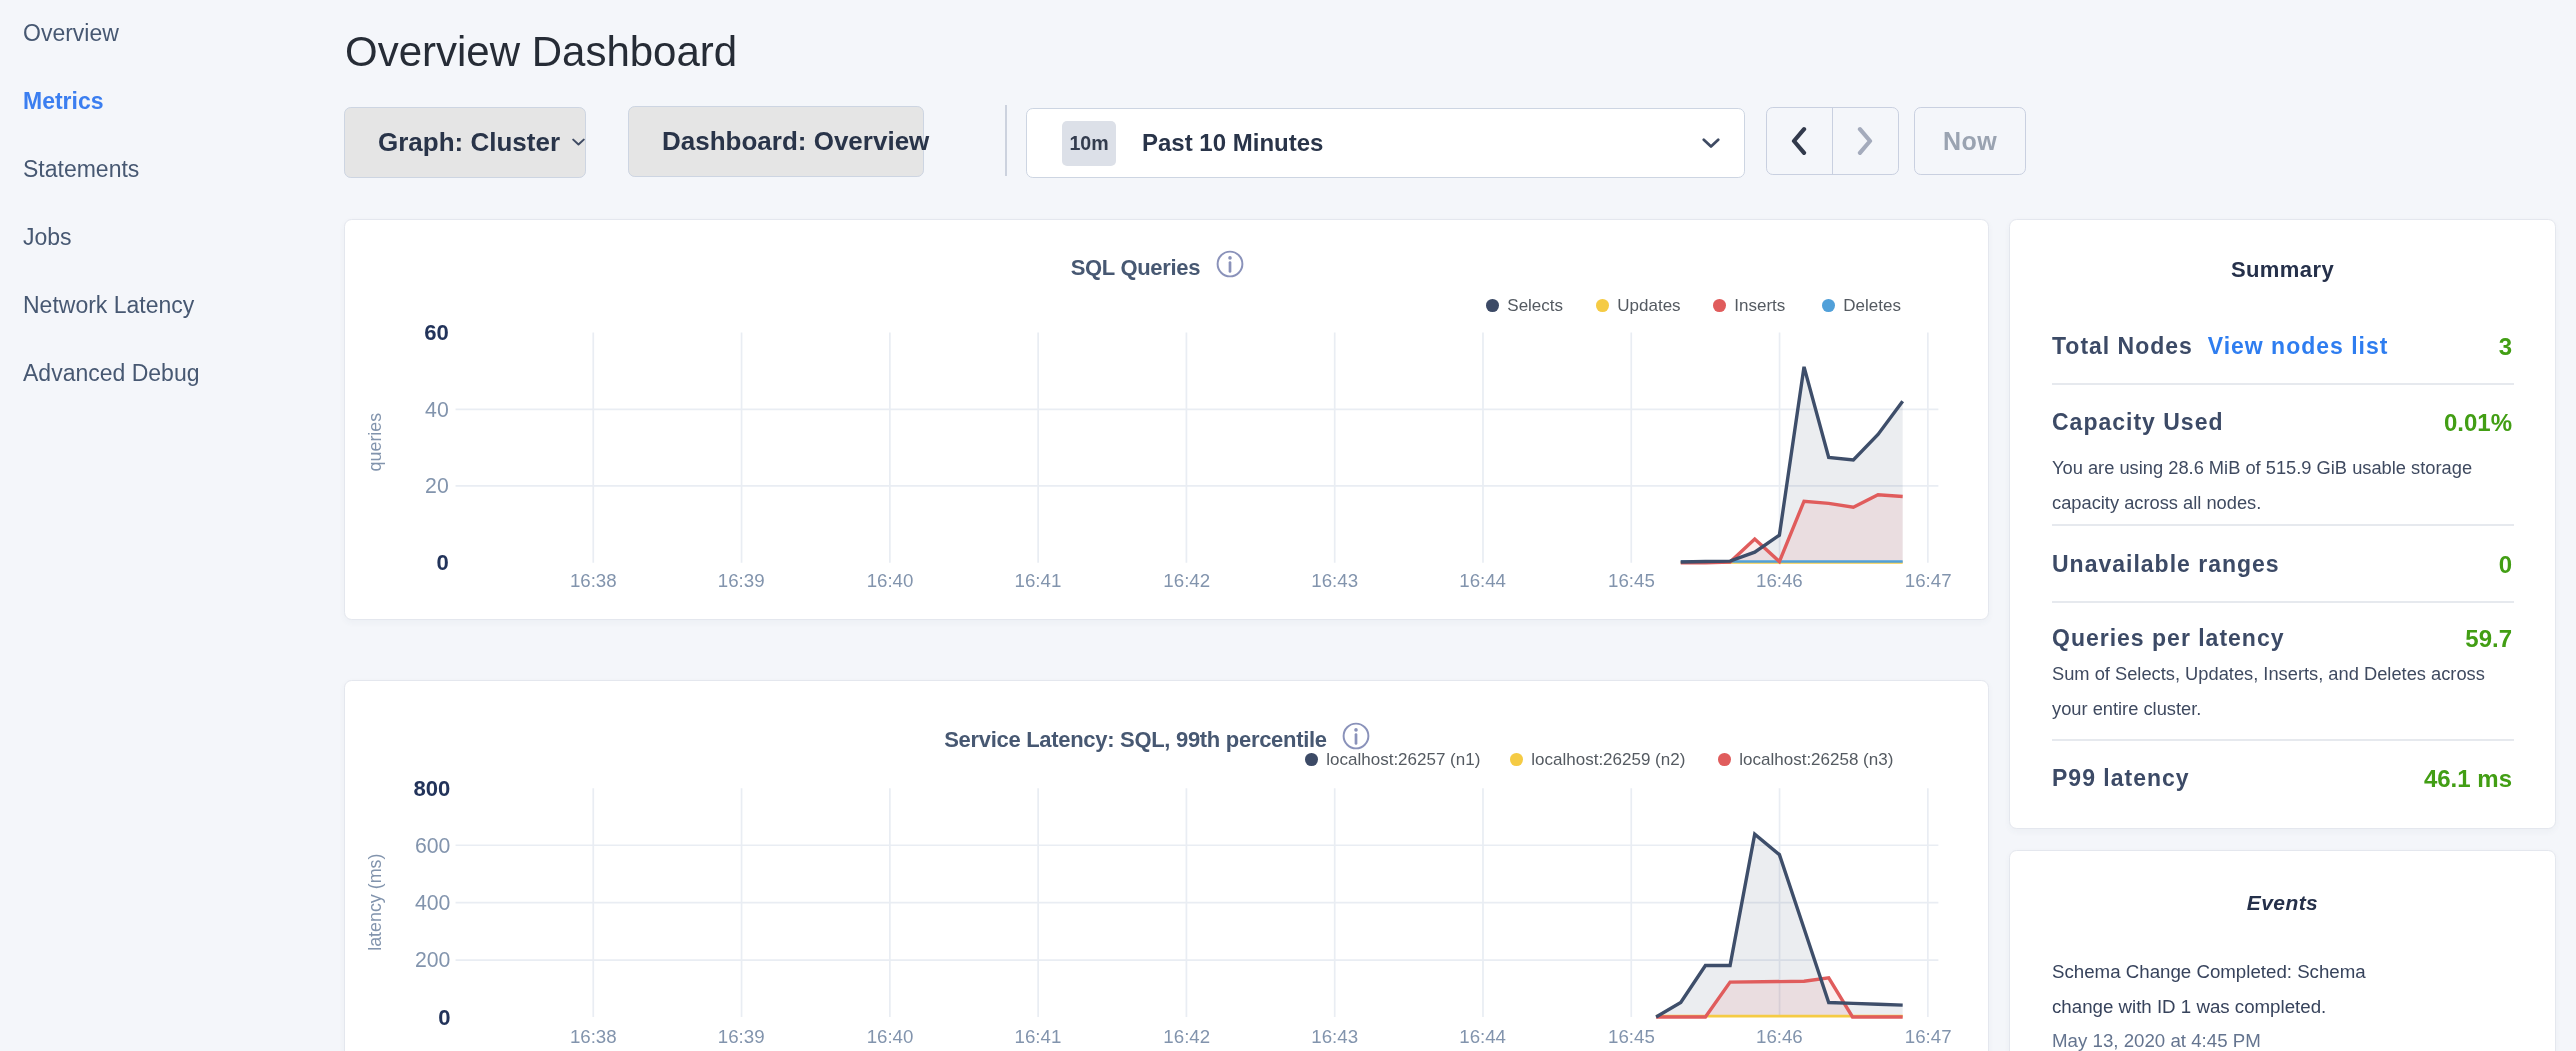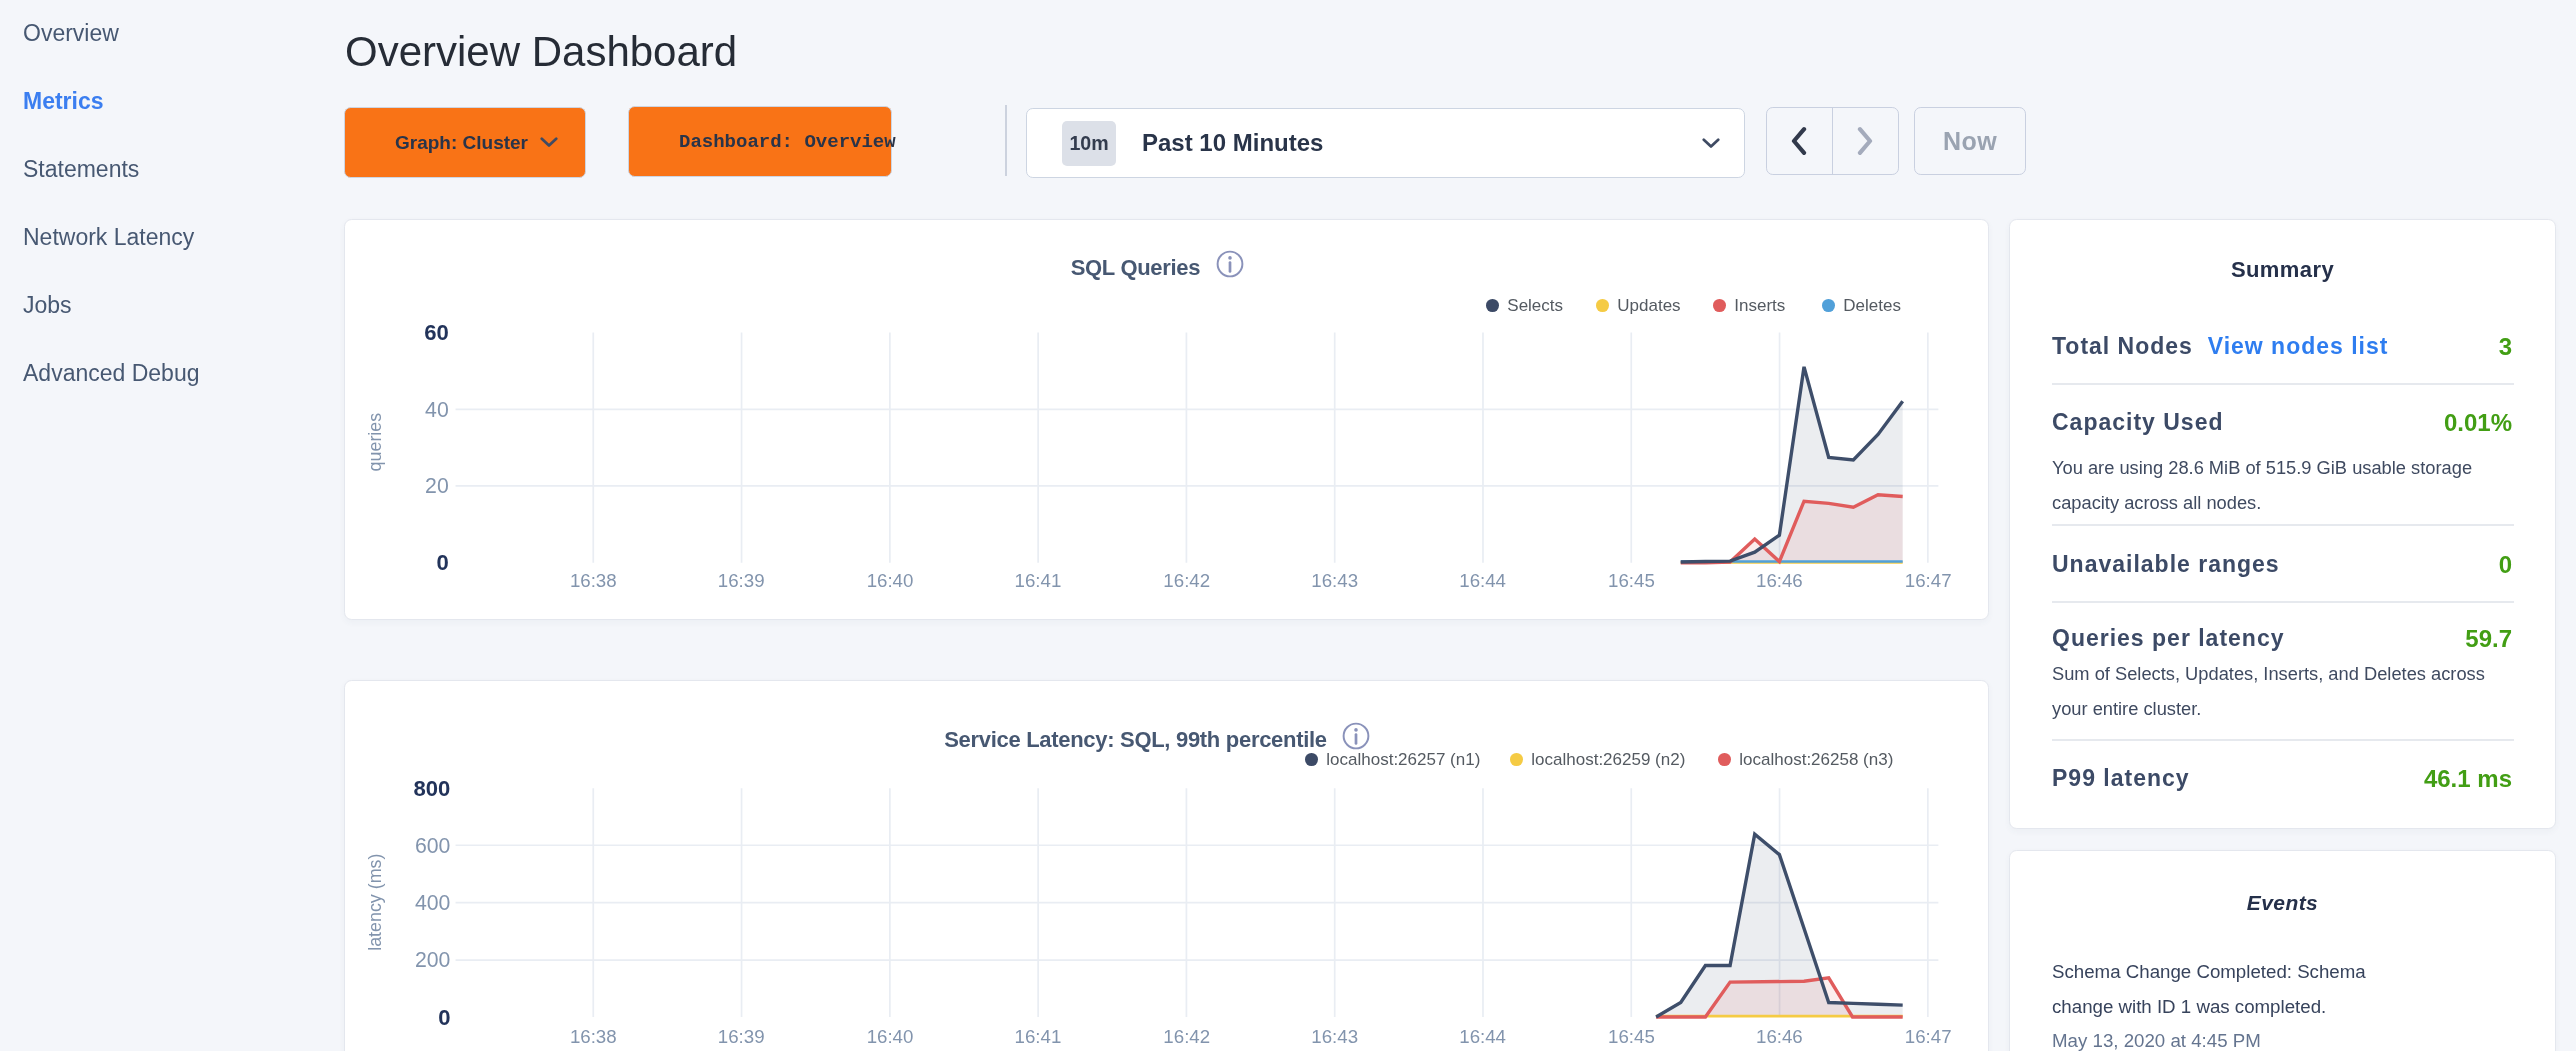--- a/index.html
+++ b/index.html
@@ -8,21 +8,21 @@
 
 
 .nav { position:absolute; left:23px; top:-0.9px; list-style:none; }
 .nav li { height:68px; display:flex; align-items:center; font-size:23px; color:#475872; }
 .nav li.active { color:#3b7ef0; font-weight:bold; }
 
 
 .ptitle { position:absolute; left:345px; top:31px; font-size:42px; line-height:42px; color:#262c36; }
 
 
-.dd { position:absolute; background:#f97316; border:1.7px solid #cdd5e2; border-radius:6.8px; display:flex; align-items:center; gap:12px; font-size:19px; font-weight:bold; color:#293449; white-space:nowrap; padding-left:50px; }
+.dd { position:absolute; background:#e5e5e5; border:1.7px solid #cdd5e2; border-radius:6.8px; display:flex; align-items:center; gap:12px; font-size:26px; font-weight:bold; color:#293449; white-space:nowrap; padding-left:33px; }
 .chev { width:18px; height:10.2px; }
 .vsep { position:absolute; left:1005px; top:105px; width:1.7px; height:71px; background:#ccd2de; }
 .timebox { position:absolute; left:1026px; top:108px; width:719px; height:70px; background:#fff; border:1.7px solid #cdd5e2; border-radius:6.8px; display:flex; align-items:center;padding-left:19px; }
 .badge10m { margin-left:16px; width:54px; height:45px; background:#dce0e8; border-radius:5.1px; display:flex; align-items:center; justify-content:center; font-size:19.6px; font-weight:bold; color:#333c4e; }
 .timetext { margin-left:26px; font-size:24px; font-weight:bold; color:#293449; }
 .arrowbox { position:absolute; left:1766px; top:107px; width:133px; height:68px; border:1.7px solid #c9d0e0; border-radius:6.8px; display:flex; }
 .arrowbox .cell { width:50%; display:flex; align-items:center; justify-content:center; }
 .arrowbox .cell:first-child { border-right:1.7px solid #c9d0e0; }
 .nowbtn { position:absolute; left:1914px; top:107px; width:112px; height:68px; border:1.7px solid #c9d0e0; border-radius:6.8px; display:flex; align-items:center; justify-content:center; font-size:25px; font-weight:bold; color:#9aa3b1; letter-spacing:0.4px; }
 
@@ -49,33 +49,33 @@
 .etext { position:absolute; left:42px; font-size:18.7px; color:#37435c; line-height:35px; }
 .edate { position:absolute; left:42px; font-size:18.7px; line-height:18.7px; color:#64748f; }
 </style>
 </head>
 <body>
 
 <ul class="nav">
   <li>Overview</li>
   <li class="active">Metrics</li>
   <li>Statements</li>
+  <li>Jobs</li>
   <li>Network Latency</li>
-  <li>Jobs</li>
   <li>Advanced Debug</li>
 </ul>
 
 <div class="ptitle">Overview Dashboard</div>
 
 <div class="dd" style="left:344px; top:107px; width:242px; height:71px;">Graph: Cluster
   <svg class="chev" viewBox="0 0 21 12">
       <path d="M2 2 L10.5 10 L19 2" fill="none" stroke="#3f4b63" stroke-width="3.2" stroke-linecap="round" stroke-linejoin="round"></path>
     </svg>
 </div>
-<div class="dd" style="left:628px; top:106px; width:264px; height:71px;font-family:Liberation Mono, monospace;">Dashboard: Overview
+<div class="dd" style="left:628px; top:106px; width:296px; height:71px;">Dashboard: Overview
   <svg class="chev" viewBox="0 0 21 12">
       <path d="M2 2 L10.5 10 L19 2" fill="none" stroke="#3f4b63" stroke-width="3.2" stroke-linecap="round" stroke-linejoin="round"></path>
     </svg>
 </div>
 <div class="vsep"></div>
 <div class="timebox">
   <div class="badge10m">10m</div>
   <div class="timetext">Past 10 Minutes</div>
   <svg class="chev" style="position:absolute; right:24px;" viewBox="0 0 21 12">
       <path d="M2 2 L10.5 10 L19 2" fill="none" stroke="#3f4b63" stroke-width="3.2" stroke-linecap="round" stroke-linejoin="round"></path>

